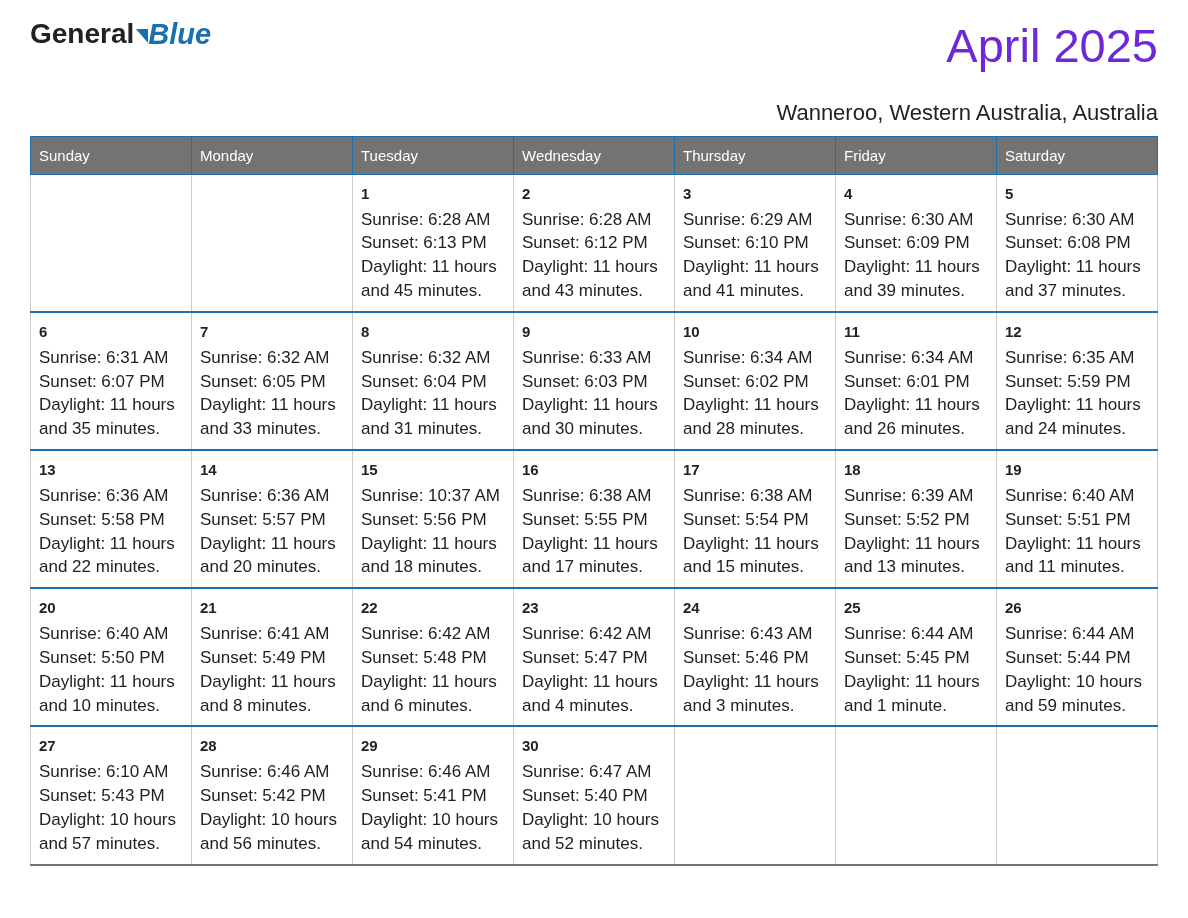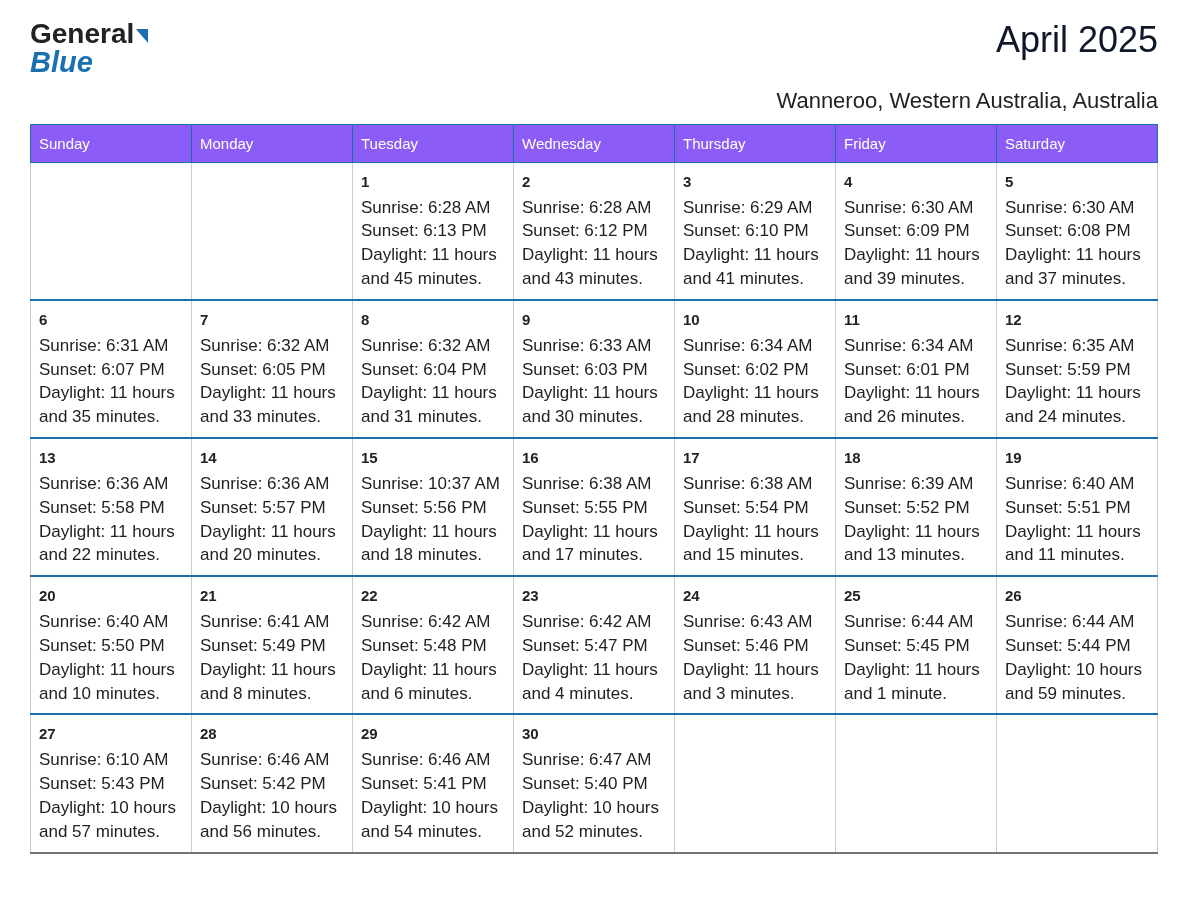--- a/index.html
+++ b/index.html
@@ -12,21 +12,21 @@
       padding: 20px 30px;
     }
     .header {
       display: flex;
       justify-content: space-between;
       align-items: flex-start;
       margin-bottom: 10px;
     }
     .logo {
       display: flex;
-      flex-direction: column;
+      flex-direction: row;
       align-items: flex-start;
     }
     .logo-text {
       font-size: 28px;
       font-weight: bold;
       color: #222;
       line-height: 1;
     }
     .logo-triangle {
       display: inline-block;
@@ -42,38 +42,38 @@
       font-size: 29px;
       color: #1a6faf;
       font-weight: bold;
       margin-top: -2px;
       font-style: italic;
     }
     .title-area {
       text-align: right;
     }
     .month-title {
-      font-size: 36px;
+      font-size: 47px;
       font-weight: normal;
-      color: #0f172a;
+      color: #6d28d9;
       line-height: 1.1;
     }
     .location-title {
       font-size: 22px;
       color: #222;
       font-weight: normal;
       margin-top: 28px;
     }
     table {
       width: 100%;
       border-collapse: collapse;
       margin-top: 10px;
     }
     thead tr {
-      background-color: #8b5cf6;
+      background-color: #737373;
       color: #fff;
     }
     thead th {
       padding: 10px 8px;
       text-align: left;
       font-size: 15px;
       font-weight: normal;
       border: 1px solid #1a6faf;
     }
     tbody tr {

